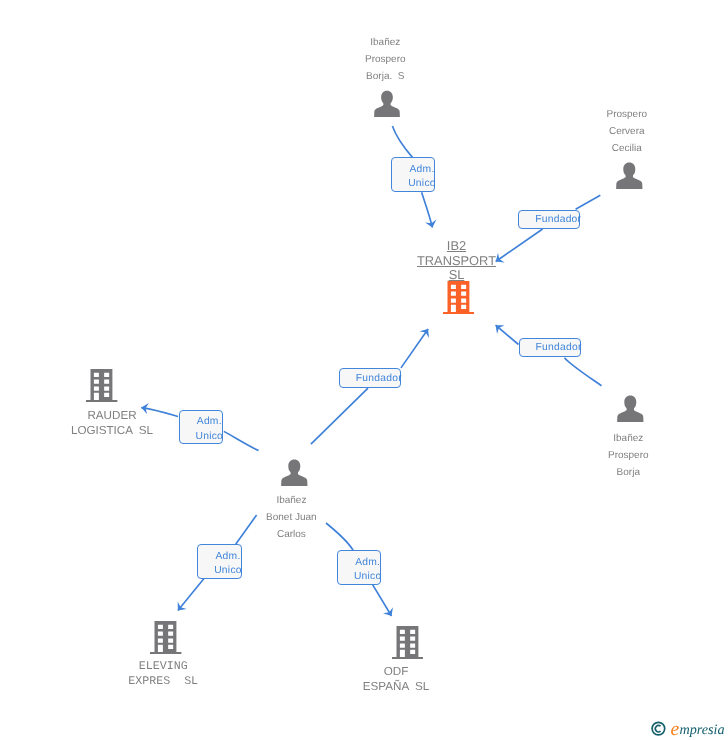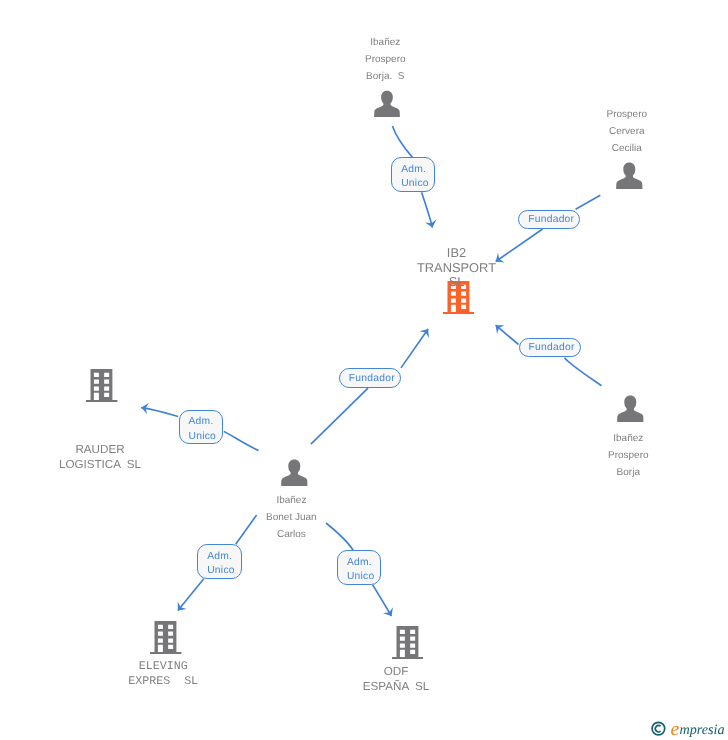--- a/index.html
+++ b/index.html
@@ -8,24 +8,24 @@
        font-family:"Liberation Sans",sans-serif;overflow:hidden;}
   #stage{position:relative;width:728px;height:740px;}
   svg.edges{position:absolute;left:0;top:0;width:728px;height:740px;pointer-events:none;}
   .node{position:absolute;}
   .node-icon{position:absolute;}
   .node-label{position:absolute;text-align:center;color:#808080;
       font-size:10px;line-height:17px;white-space:pre;letter-spacing:0px;}
   .node-label.company{font-size:11.65px;line-height:14.8px;}
   .node-label.company-main{font-size:12.85px;line-height:14.5px;}
   .edge-label{position:absolute;box-sizing:border-box;
-      border:1.3px solid #4286da;border-radius:10px;background:#f7f7f7;
+      border:1.3px solid #4286da;border-radius:4px;background:#f7f7f7;
       color:#4286da;font-size:10.3px;line-height:14.3px;letter-spacing:0.25px;
-      text-align:left;white-space:pre;
-      display:flex;align-items:flex-start;padding-left:9px;}
+      text-align:center;white-space:pre;
+      display:flex;align-items:flex-start;padding-left:16px;}
   .watermark{position:absolute;}
 </style>
 </head>
 <body>
 
 <div id="stage">
 
   <svg class="edges" viewBox="0 0 728 740">
     <defs>
       <marker id="ah" markerWidth="9" markerHeight="13" refX="7.2" refY="6.1" orient="auto" markerUnits="userSpaceOnUse">
@@ -73,21 +73,21 @@
             <rect x="0" y="31" width="31.4" height="2.3" fill="#fc6127"></rect>
             <rect x="7.9" y="3.75" width="5" height="4.25" rx="0.25" fill="#ffffff"></rect>
             <rect x="7.9" y="10.5" width="5" height="4.25" rx="0.25" fill="#ffffff"></rect>
             <rect x="7.9" y="17.5" width="5" height="4.25" rx="0.25" fill="#ffffff"></rect>
             <rect x="7.9" y="23.75" width="5" height="7.25" rx="0.25" fill="#ffffff"></rect>
             <rect x="18.15" y="3.75" width="5" height="4.25" rx="0.25" fill="#ffffff"></rect>
             <rect x="18.15" y="10.5" width="5" height="4.25" rx="0.25" fill="#ffffff"></rect>
             <rect x="18.15" y="17.5" width="5" height="4.25" rx="0.25" fill="#ffffff"></rect>
             <rect x="18.15" y="23.75" width="5" height="4.25" rx="0.25" fill="#ffffff"></rect>
           </svg></div>
-        <div class="node-label company-main" style="left: 366.5px; top: 246px; width: 180px;">IB2
+        <div class="node-label company-main" style="left: 366.5px; top: 239px; width: 180px; text-decoration: underline;">IB2
 TRANSPORT
 SL</div>
       </div>
       <div class="node">
         <div class="node-icon" style="left: 617px; top: 394.5px;"><svg width="26.6" height="27.4" viewBox="0 0 26.6 27.4">
             <path fill="#767678" d="M13.3 0.4C9.85 0.4 7.3 3.05 7.3 6.9c0 2.08 .46 3.9 1.28 5.22 .52 .83 1.12 1.42 1.12 2.22 0 .95-.6 1.45-1.75 1.92 -2.3 .95-4.95 1.95-6.0 2.85C.72 19.95 .35 20.9 .3 22.4L.12 27.4h26.36l-.18-5.0c-.05-1.5-.42-2.45-1.65-3.29 -1.05-.9-3.7-1.9-6.0-2.85 -1.15-.47-1.75-.97-1.75-1.92 0-.8 .6-1.39 1.12-2.22 .82-1.32 1.28-3.14 1.28-5.22 0-3.85-2.55-6.5-6.0-6.5z"></path>
           </svg></div>
         <div class="node-label" style="left: 538.3px; top: 430px; width: 180px;">Ibañez
 Prospero
 Borja</div>
@@ -98,21 +98,21 @@
             <rect x="0" y="31" width="31.4" height="2.3" fill="#767678"></rect>
             <rect x="7.9" y="3.75" width="5" height="4.25" rx="0.25" fill="#ffffff"></rect>
             <rect x="7.9" y="10.5" width="5" height="4.25" rx="0.25" fill="#ffffff"></rect>
             <rect x="7.9" y="17.5" width="5" height="4.25" rx="0.25" fill="#ffffff"></rect>
             <rect x="7.9" y="23.75" width="5" height="7.25" rx="0.25" fill="#ffffff"></rect>
             <rect x="18.15" y="3.75" width="5" height="4.25" rx="0.25" fill="#ffffff"></rect>
             <rect x="18.15" y="10.5" width="5" height="4.25" rx="0.25" fill="#ffffff"></rect>
             <rect x="18.15" y="17.5" width="5" height="4.25" rx="0.25" fill="#ffffff"></rect>
             <rect x="18.15" y="23.75" width="5" height="4.25" rx="0.25" fill="#ffffff"></rect>
           </svg></div>
-        <div class="node-label company" style="left: 10px; top: 409.1px; width: 180px; margin-top: 34px;">RAUDER
+        <div class="node-label company" style="left: 22px; top: 409.1px; width: 180px;">RAUDER
 LOGISTICA  SL</div>
       </div>
       <div class="node">
         <div class="node-icon" style="left: 281px; top: 458.5px;"><svg width="26.6" height="27.4" viewBox="0 0 26.6 27.4">
             <path fill="#767678" d="M13.3 0.4C9.85 0.4 7.3 3.05 7.3 6.9c0 2.08 .46 3.9 1.28 5.22 .52 .83 1.12 1.42 1.12 2.22 0 .95-.6 1.45-1.75 1.92 -2.3 .95-4.95 1.95-6.0 2.85C.72 19.95 .35 20.9 .3 22.4L.12 27.4h26.36l-.18-5.0c-.05-1.5-.42-2.45-1.65-3.29 -1.05-.9-3.7-1.9-6.0-2.85 -1.15-.47-1.75-.97-1.75-1.92 0-.8 .6-1.39 1.12-2.22 .82-1.32 1.28-3.14 1.28-5.22 0-3.85-2.55-6.5-6.0-6.5z"></path>
           </svg></div>
         <div class="node-label" style="left: 201.4px; top: 492.2px; width: 180px;">Ibañez
 Bonet Juan
 Carlos</div>
       </div>

